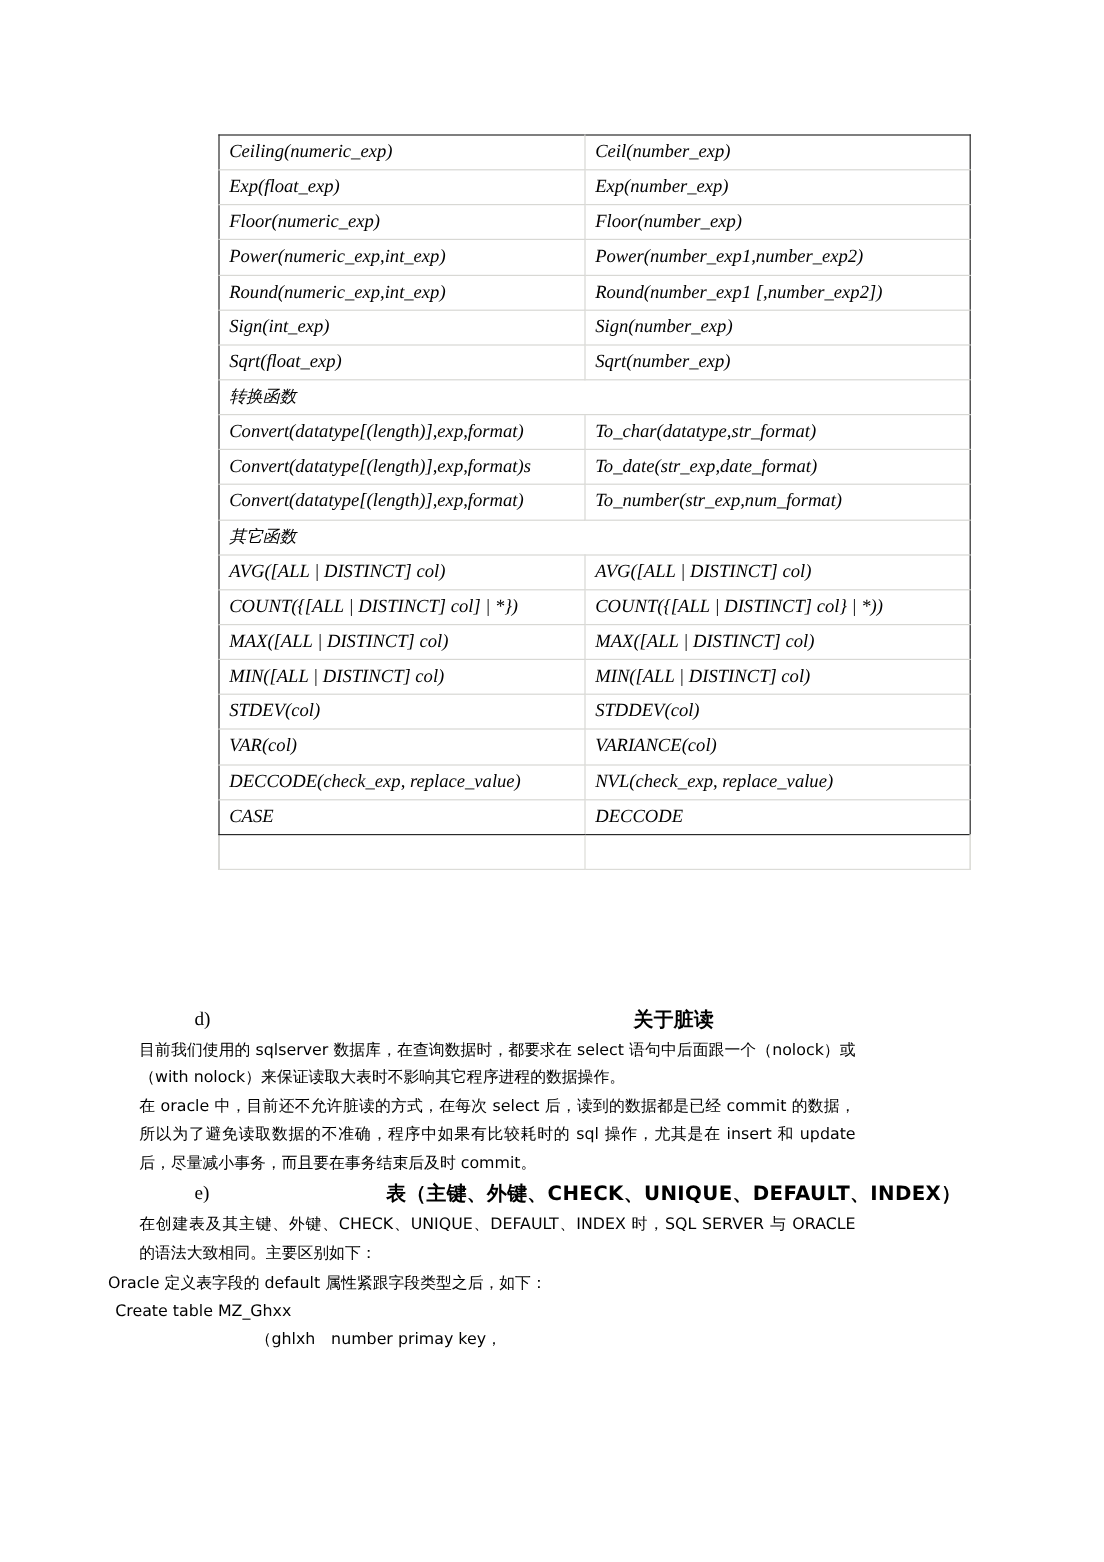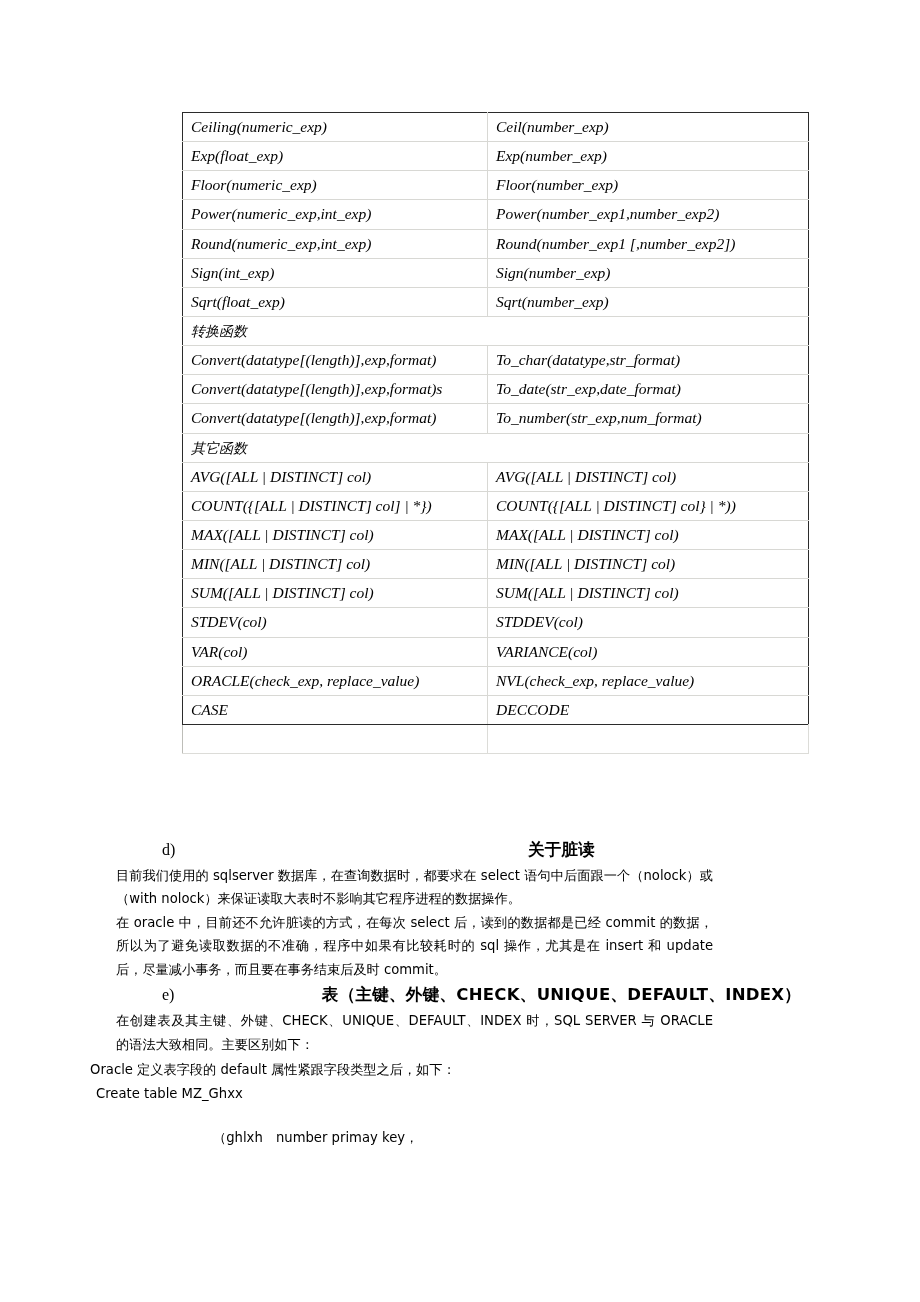--- a/index.html
+++ b/index.html
@@ -111,21 +111,21 @@
     font-family: "DejaVu Sans", "Liberation Sans", sans-serif;
     font-size: 13.2px;
     line-height: 1.78;
     text-align: justify;
     width: 597px;
   }
   .body-block p {
     margin: 0;
     text-indent: 0;
   }
-  .ind-1 { margin-left: 213px; margin-top: 21px; }
+  .ind-1 { margin-left: 213px; }
   .ind-2 { margin-left: 96px; }
   .ind-3 { margin-left: 90px; }
 
   .code-line {
     font-family: "DejaVu Sans", "Liberation Sans", sans-serif;
     font-size: 13.2px;
     line-height: 1.78;
   }
 </style>
 </head>
@@ -196,33 +196,29 @@
       </tr>
       <tr>
         <td class="c-left">MAX([ALL | DISTINCT] col)</td>
         <td class="c-right">MAX([ALL | DISTINCT] col)</td>
       </tr>
       <tr>
         <td class="c-left">MIN([ALL | DISTINCT] col)</td>
         <td class="c-right">MIN([ALL | DISTINCT] col)</td>
       </tr>
       <tr>
-        <td class="c-left">SUM([ALL | DISTINCT] col)</td>
-        <td class="c-right">SUM([ALL | DISTINCT] col)</td>
-      </tr>
-      <tr>
         <td class="c-left">STDEV(col)</td>
         <td class="c-right">STDDEV(col)</td>
       </tr>
       <tr>
         <td class="c-left">VAR(col)</td>
         <td class="c-right">VARIANCE(col)</td>
       </tr>
       <tr>
-        <td class="c-left">ORACLE(check_exp, replace_value)</td>
+        <td class="c-left">DECCODE(check_exp, replace_value)</td>
         <td class="c-right">NVL(check_exp, replace_value)</td>
       </tr>
       <tr class="last-data-row">
         <td class="c-left">CASE</td>
         <td class="c-right">DECCODE</td>
       </tr>
 
       <tr class="empty-row">
         <td class="e-a"></td>
         <td class="e-b"></td>

